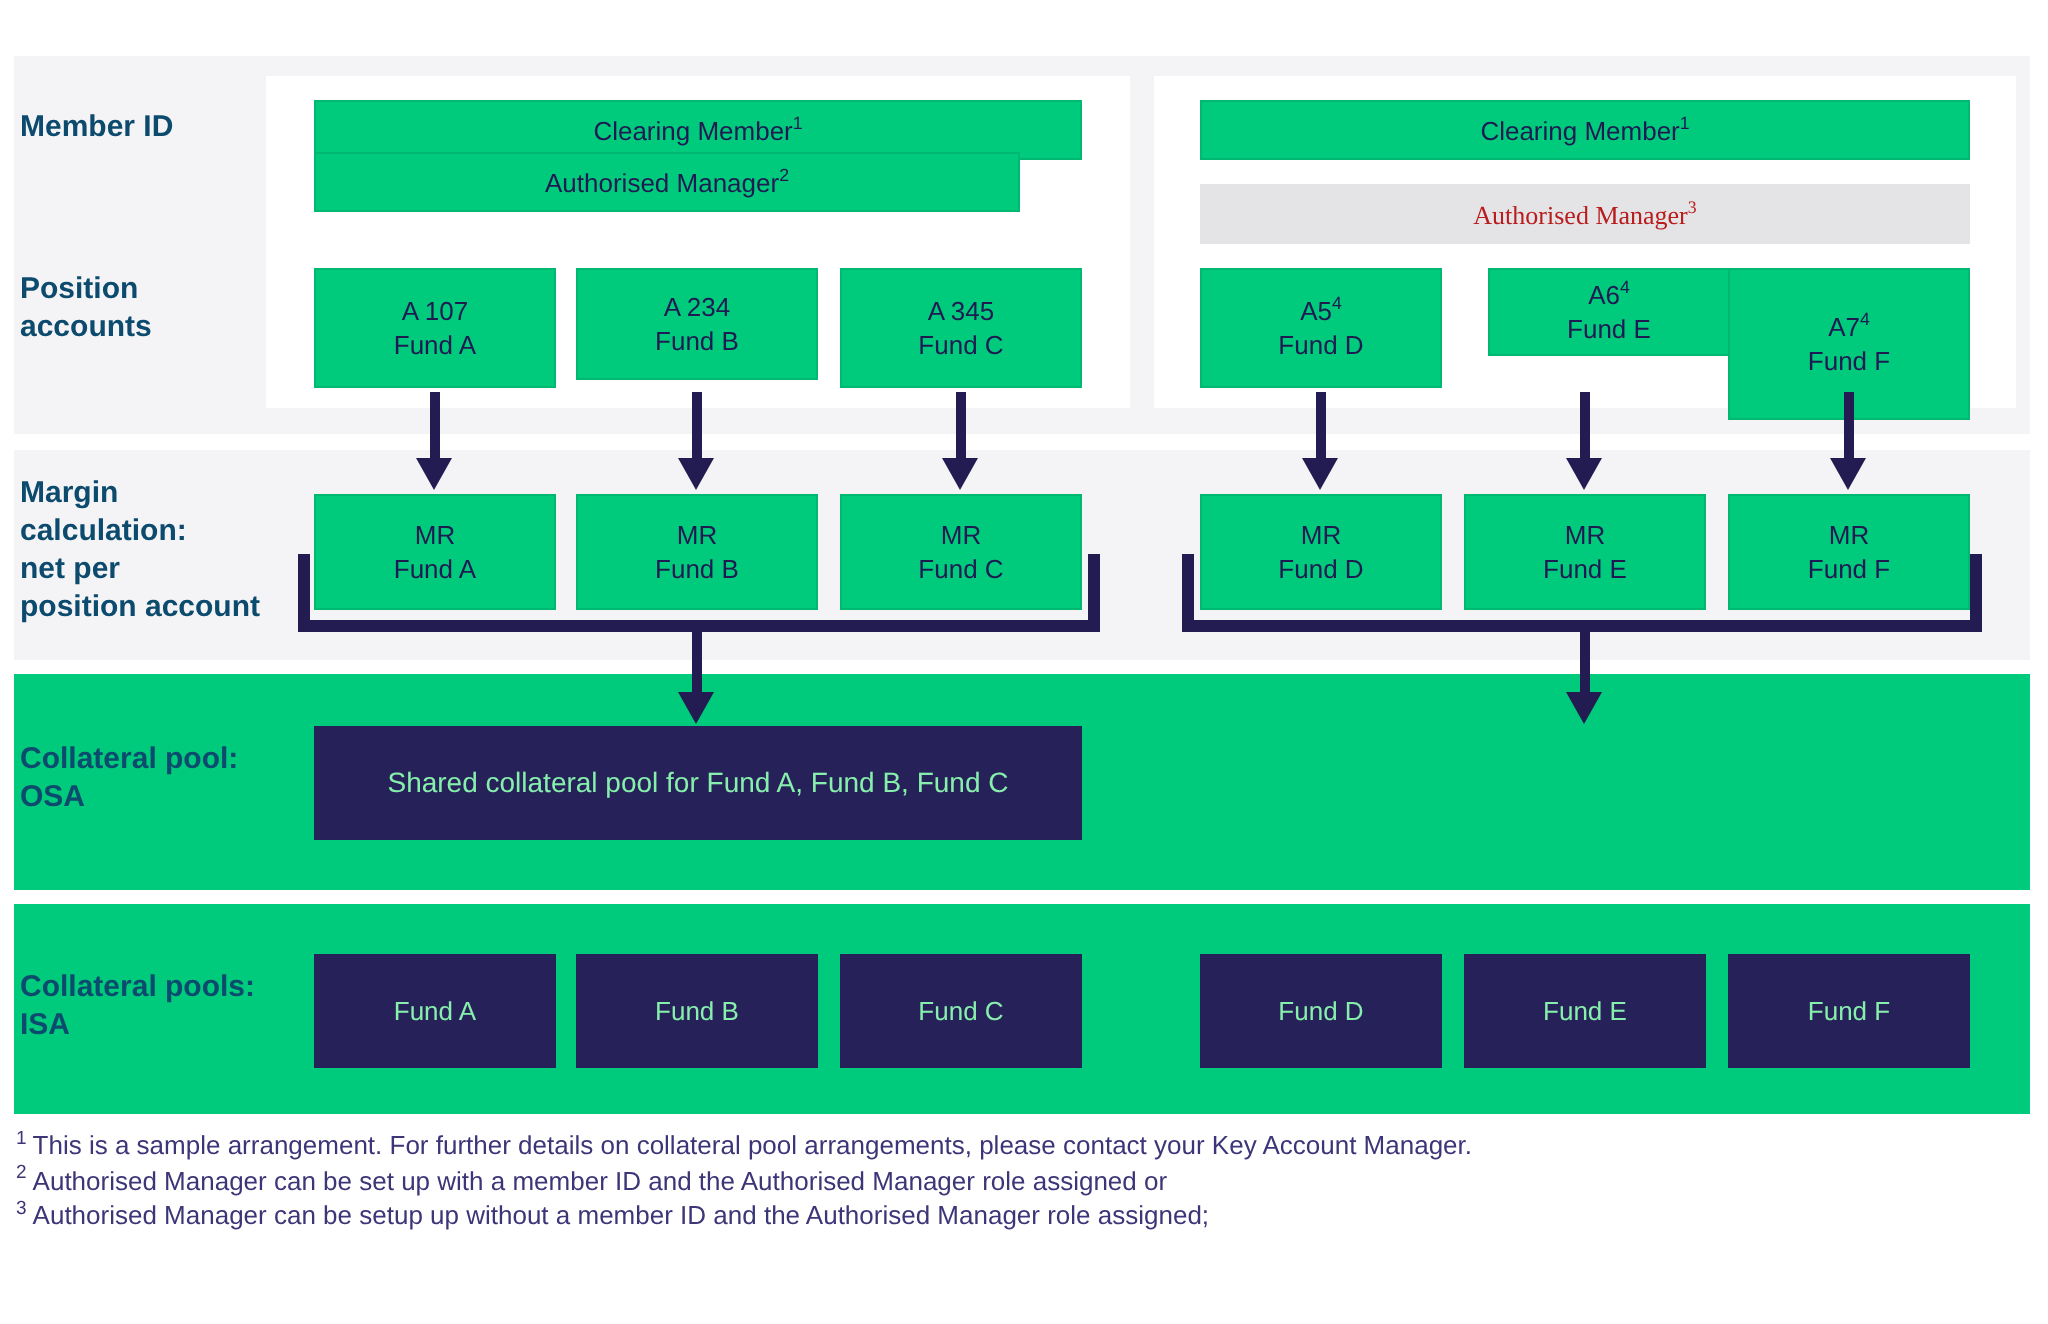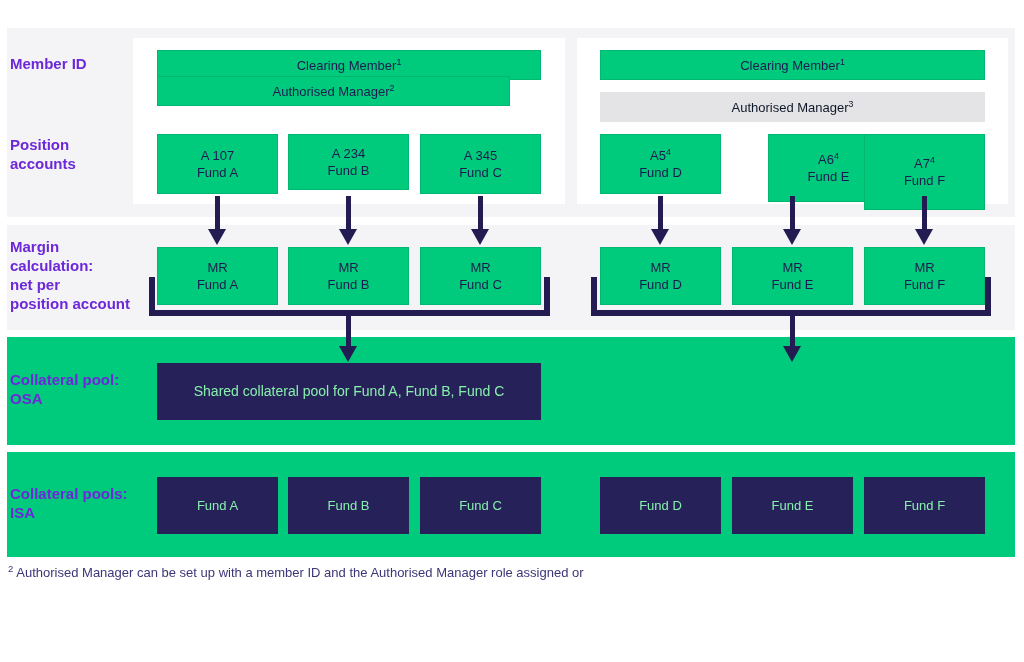--- a/index.html
+++ b/index.html
@@ -7,29 +7,29 @@
     position:relative; width:1024px; height:662px; background:#ffffff;
     font-family:"Liberation Sans", sans-serif; overflow:hidden;
     color:#201a56;
   }
   .abs { position:absolute; }
   
   .band-gray  { background:#f4f4f6; }
   .band-green { background:#00ca7b; }
   .panel-white{ background:#ffffff; }
   
-  .row-label { font-weight:bold; font-size:15px; line-height:19px; color:#6d28d9; }
+  .row-label { font-weight:bold; font-size:15px; line-height:19px; color:#0c4a6e; }
   
   .box {
     position:absolute; display:flex; flex-direction:column;
     align-items:center; justify-content:center; text-align:right;
     font-size:13px; line-height:17px; box-sizing:border-box;
   }
   .box-green { background:#00ca7b; border:1px solid #00b872; color:#1f1b52; }
-  .box-gray  { background:#e4e4e6; color:#0f172a; }
+  .box-gray  { background:#e4e4e6; color:#b91c1c;font-family:Liberation Serif, serif; }
   .box-navy  { background:#272159; color:#86efac; }
   sup { font-size:0.68em; line-height:0; }
   
   .stem { position:absolute; background:#221c52; }
   .head {
     position:absolute; width:0; height:0;
     border-left:9px solid transparent; border-right:9px solid transparent;
     border-top:16px solid #221c52;
   }
   .bracket {
@@ -97,21 +97,21 @@
     <span><span>Clearing Member</span><sup>1</sup></span>
   </div>
   <div class="box box-gray" style="left:600px; top:92px; width:385px; height:30px;">
     <span><span>Authorised Manager</span><sup>3</sup></span>
   </div>
 
   <div class="box box-green" style="left:600px; top:134px; width:121px; height:60px;">
     <div><span>A5</span><sup>4</sup></div>
     <div>Fund D</div>
   </div>
-  <div class="box box-green" style="left:768px; top:134px; width:121px; height:68px;">
+  <div class="box box-green" style="left:744px; top:134px; width:121px; height:44px;">
     <div><span>A6</span><sup>4</sup></div>
     <div>Fund E</div>
   </div>
   <div class="box box-green" style="left:864px; top:134px; width:121px; height:76px;">
     <div><span>A7</span><sup>4</sup></div>
     <div>Fund F</div>
   </div>
 
   <div class="stem" style="left:215px; top:196px; width:5px; height:33px;"></div>
   <div class="head" style="left:208px; top:229px;"></div>
@@ -176,16 +176,18 @@
       <span>Fund D</span>
     </div>
   <div class="box box-navy" style="left:732px; top:477px; width:121px; height:57px;">
       <span>Fund E</span>
     </div>
   <div class="box box-navy" style="left:864px; top:477px; width:121px; height:57px;">
       <span>Fund F</span>
     </div>
 
   <div class="footnotes">
+    <div><sup>1</sup><span>This is a sample arrangement. For further details on collateral pool arrangements, please contact your Key Account Manager.</span></div>
     <div><sup>2</sup><span>Authorised Manager can be set up with a member ID and the Authorised Manager role assigned or</span></div>
+    <div><sup>3</sup><span>Authorised Manager can be setup up without a member ID and the Authorised Manager role assigned;</span></div>
   </div>
 
 </div>
 
 </body></html>

